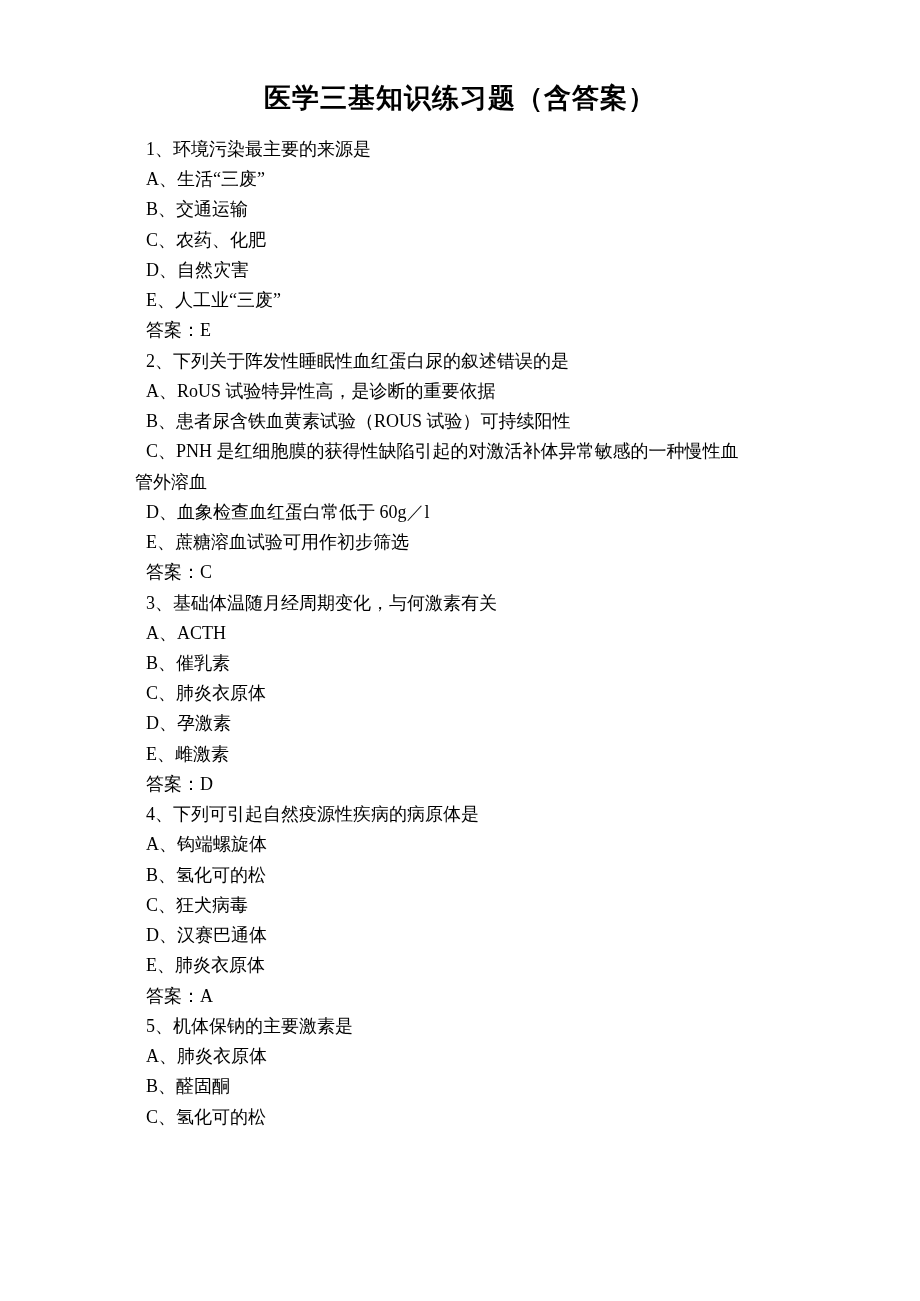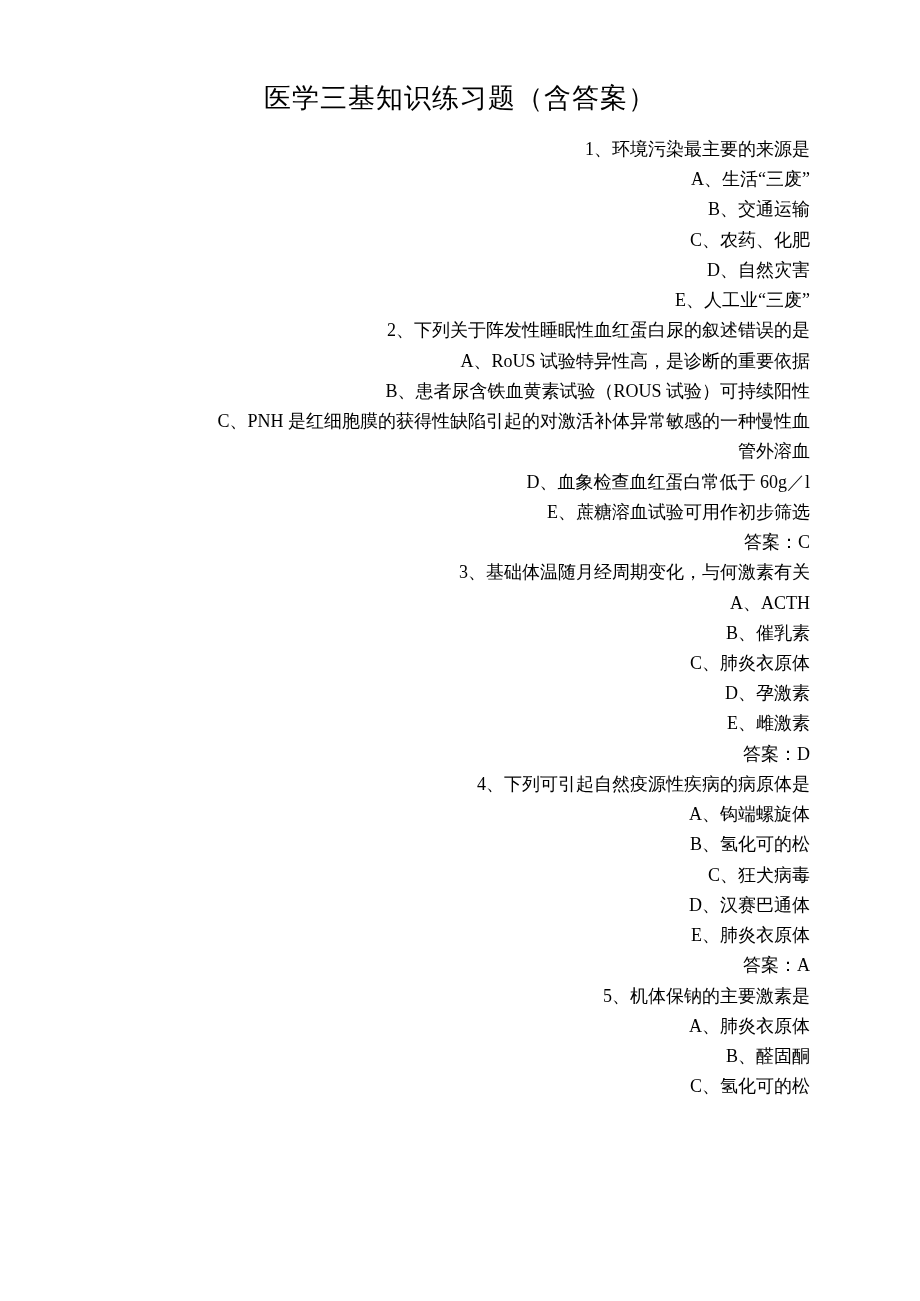--- a/index.html
+++ b/index.html
@@ -1,59 +1,60 @@
 <!DOCTYPE html>
 <html><head>
   <meta charset="utf-8">
   <style>
     * {
       margin: 0;
       padding: 0;
       box-sizing: border-box;
-      text-align: right;
     }
     body {
       width: 920px;
       min-height: 1301px;
       background: #ffffff;
       font-family: "SimSun", "宋体", serif;
       color: #000000;
       padding: 80px 110px 60px 110px;
     }
     .title {
       text-align: center;
       font-size: 27px;
-      font-weight: normal;
+      font-weight: bold;
       margin-bottom: 18px;
       letter-spacing: 1px;
     }
     .content {
       font-size: 18px;
       line-height: 1.68;
     }
     .line {
       text-indent: 2em;
     }
     .line-noindent {
       text-indent: 0;
+      margin-left: 25px;
     }
   </style>
 </head>
 <body>
 
 <h1 class="title">医学三基知识练习题（含答案）</h1>
 
 <div class="content">
 
   <div class="line"><span>1、</span><span>环境污染最主要的来源是</span></div>
   <div class="line">A、生活“三废”</div>
   <div class="line">B、交通运输</div>
   <div class="line">C、农药、化肥</div>
   <div class="line">D、自然灾害</div>
   <div class="line">E、人工业“三废”</div>
+  <div class="line">答案：E</div>
 
   <div class="line"><span>2、</span><span>下列关于阵发性睡眠性血红蛋白尿的叙述错误的是</span></div>
   <div class="line">A、RoUS 试验特异性高，是诊断的重要依据</div>
   <div class="line">B、患者尿含铁血黄素试验（ROUS 试验）可持续阳性</div>
   <div class="line" id="q2c">C、PNH 是红细胞膜的获得性缺陷引起的对激活补体异常敏感的一种慢性血</div>
     <div class="line-noindent">管外溶血</div>
   <div class="line">D、血象检查血红蛋白常低于 60g／l</div>
   <div class="line">E、蔗糖溶血试验可用作初步筛选</div>
   <div class="line">答案：C</div>
 

